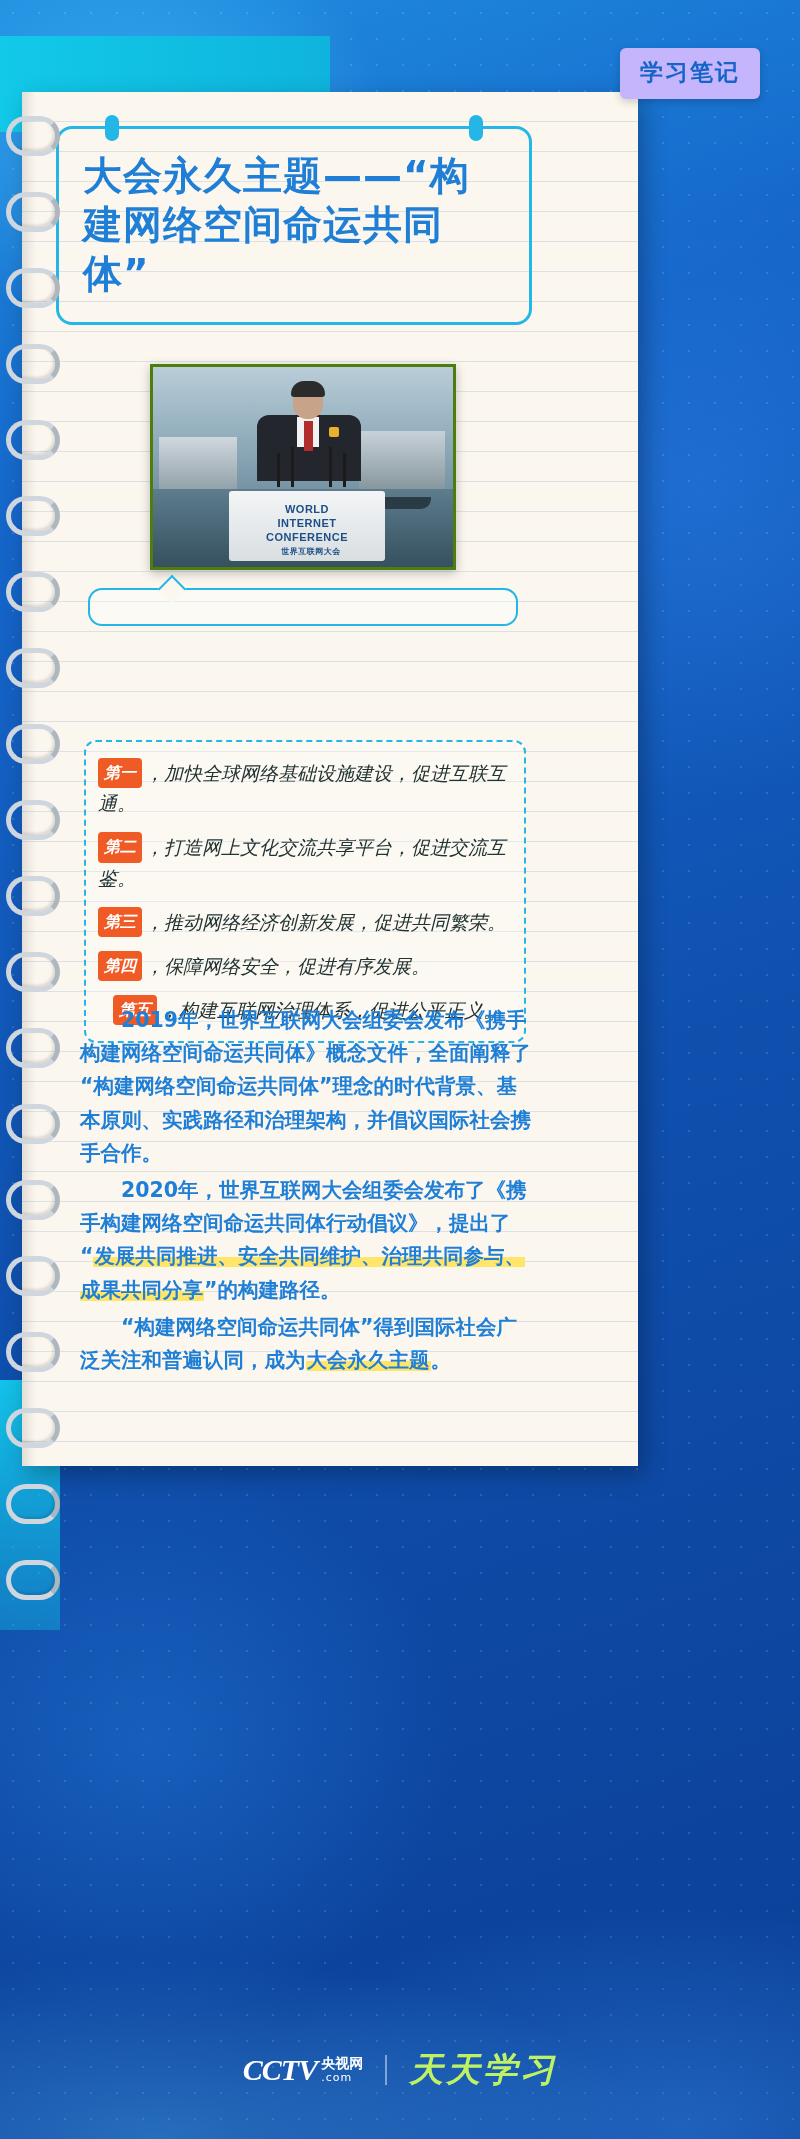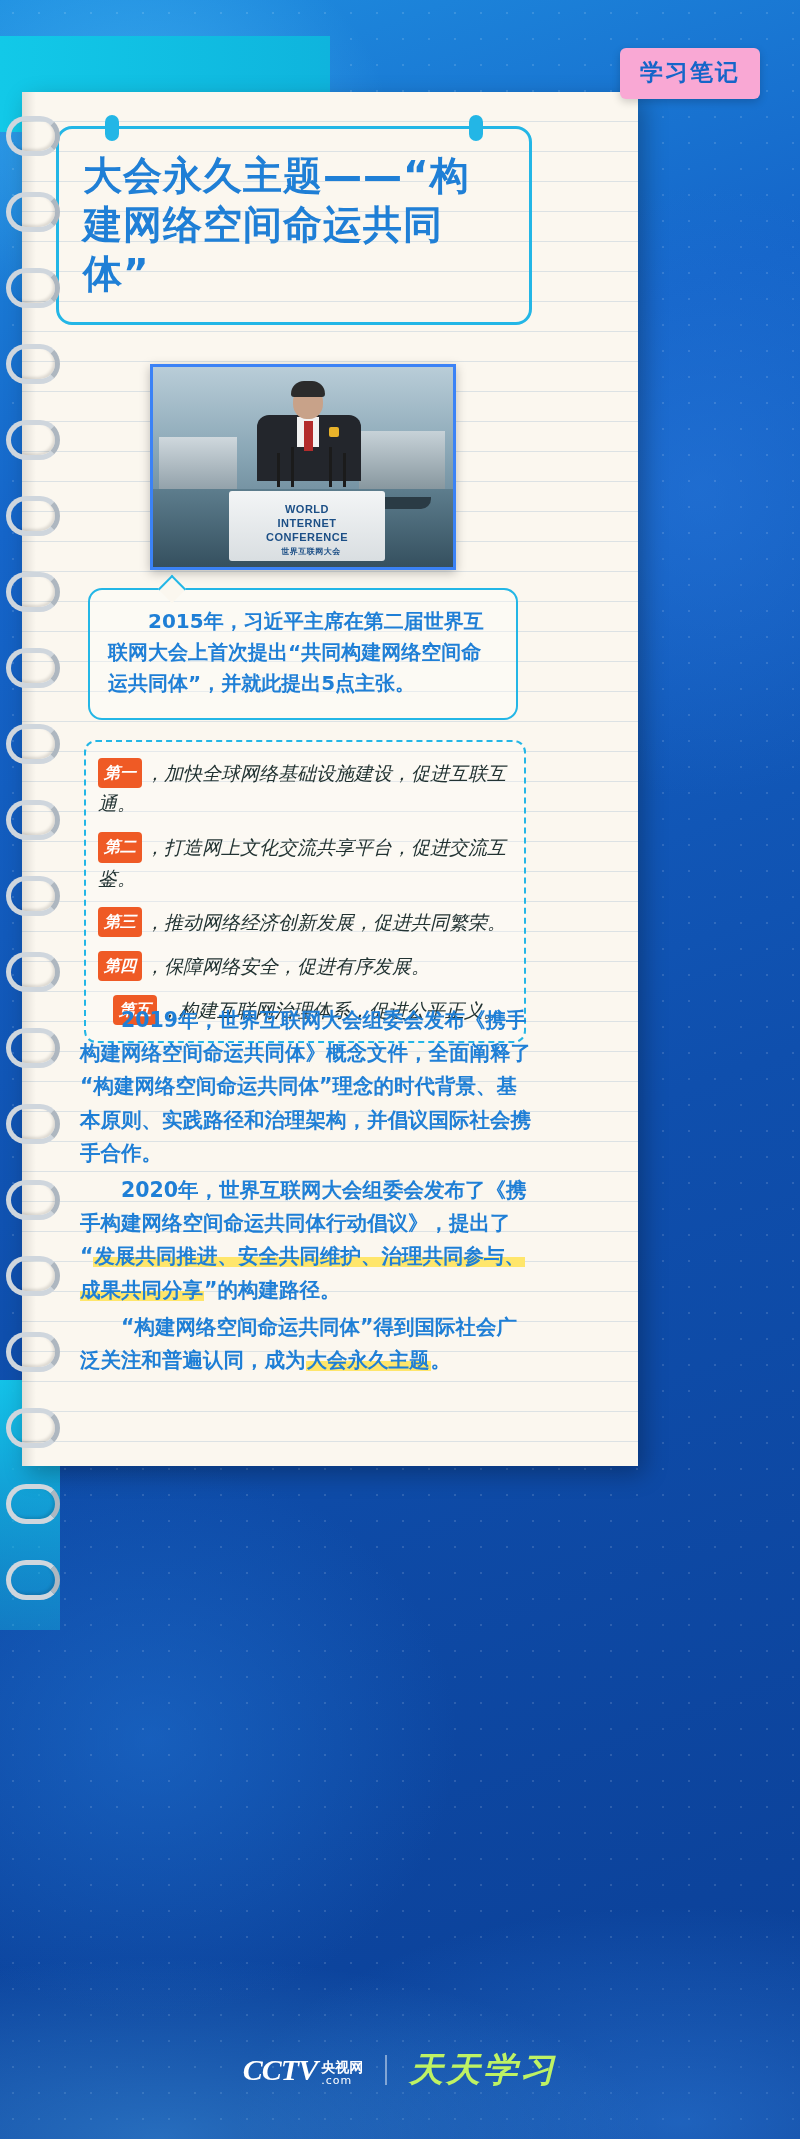--- a/index.html
+++ b/index.html
@@ -67,21 +67,21 @@
     position: absolute;
     left: 0; top: 1380px;
     width: 60px; height: 250px;
     background: linear-gradient(180deg, rgba(20,200,235,.95), rgba(20,200,235,.35));
   }
 
   
   .badge {
     position: absolute;
     right: 40px; top: 48px;
-    background: #f9a8d4;
+    background: #c4b5fd;
     border-radius: 6px;
     padding: 9px 20px 11px;
     box-shadow: 0 3px 8px rgba(0,0,0,.18);
     z-index: 9;
   }
   .badge span {
     font-family: "DejaVu Serif", "Liberation Serif", serif;
     font-weight: bold;
     font-size: 23px;
     color: #1565c9;
@@ -166,21 +166,21 @@
     margin: 0;
   }
 
   
   .photo-wrap {
     position: absolute;
     left: 128px;
     top: 272px;
     width: 300px;
     height: 200px;
-    border: 3px solid #3b82f6;
+    border: 3px solid #4d7c0f;
     box-shadow: 0 3px 10px rgba(0,0,0,.25);
     overflow: hidden;
     background: #000000;
   }
   .photo-sky {
     position: absolute; inset: 0;
     background: linear-gradient(180deg, #b9cdd8 0%, #8aa7b6 42%, #4d6c7e 100%);
   }
   .photo-water {
     position: absolute; left:0; right:0; bottom:0; height: 78px;
@@ -339,21 +339,21 @@
     position: absolute;
     left: 0; right: 0;
     bottom: 46px;
     display: flex;
     align-items: center;
     justify-content: center;
     gap: 22px;
   }
   .cctv-logo {
     display: flex;
-    align-items: flex-end;
+    align-items: center;
     gap: 4px;
     color: #fff;
   }
   .cctv-mark {
     font-family: "Liberation Serif", "DejaVu Serif", serif;
     font-style: italic;
     font-weight: bold;
     font-size: 30px;
     letter-spacing: -1px;
   }
@@ -426,21 +426,20 @@
         <span>WORLD</span><br>
         <span>INTERNET</span><br>
         <span>CONFERENCE</span>
         <span class="cn">世界互联网大会</span>
       </div>
     </div>
   </div>
 
   <div class="bubble">
     <div class="bubble-arrow"></div>
-    <p>2015年，习近平主席在第二届世界互联网大会上首次提出“共同构建网络空间命运共同体”，并就此提出5点主张。</p>
   </div>
 
   <div class="list-box">
     <div class="list-item">
       <span class="num">第一</span><span>，加快全球网络基础设施建设，促进互联互通。</span>
     </div>
     <div class="list-item">
       <span class="num">第二</span><span>，打造网上文化交流共享平台，促进交流互鉴。</span>
     </div>
     <div class="list-item">

